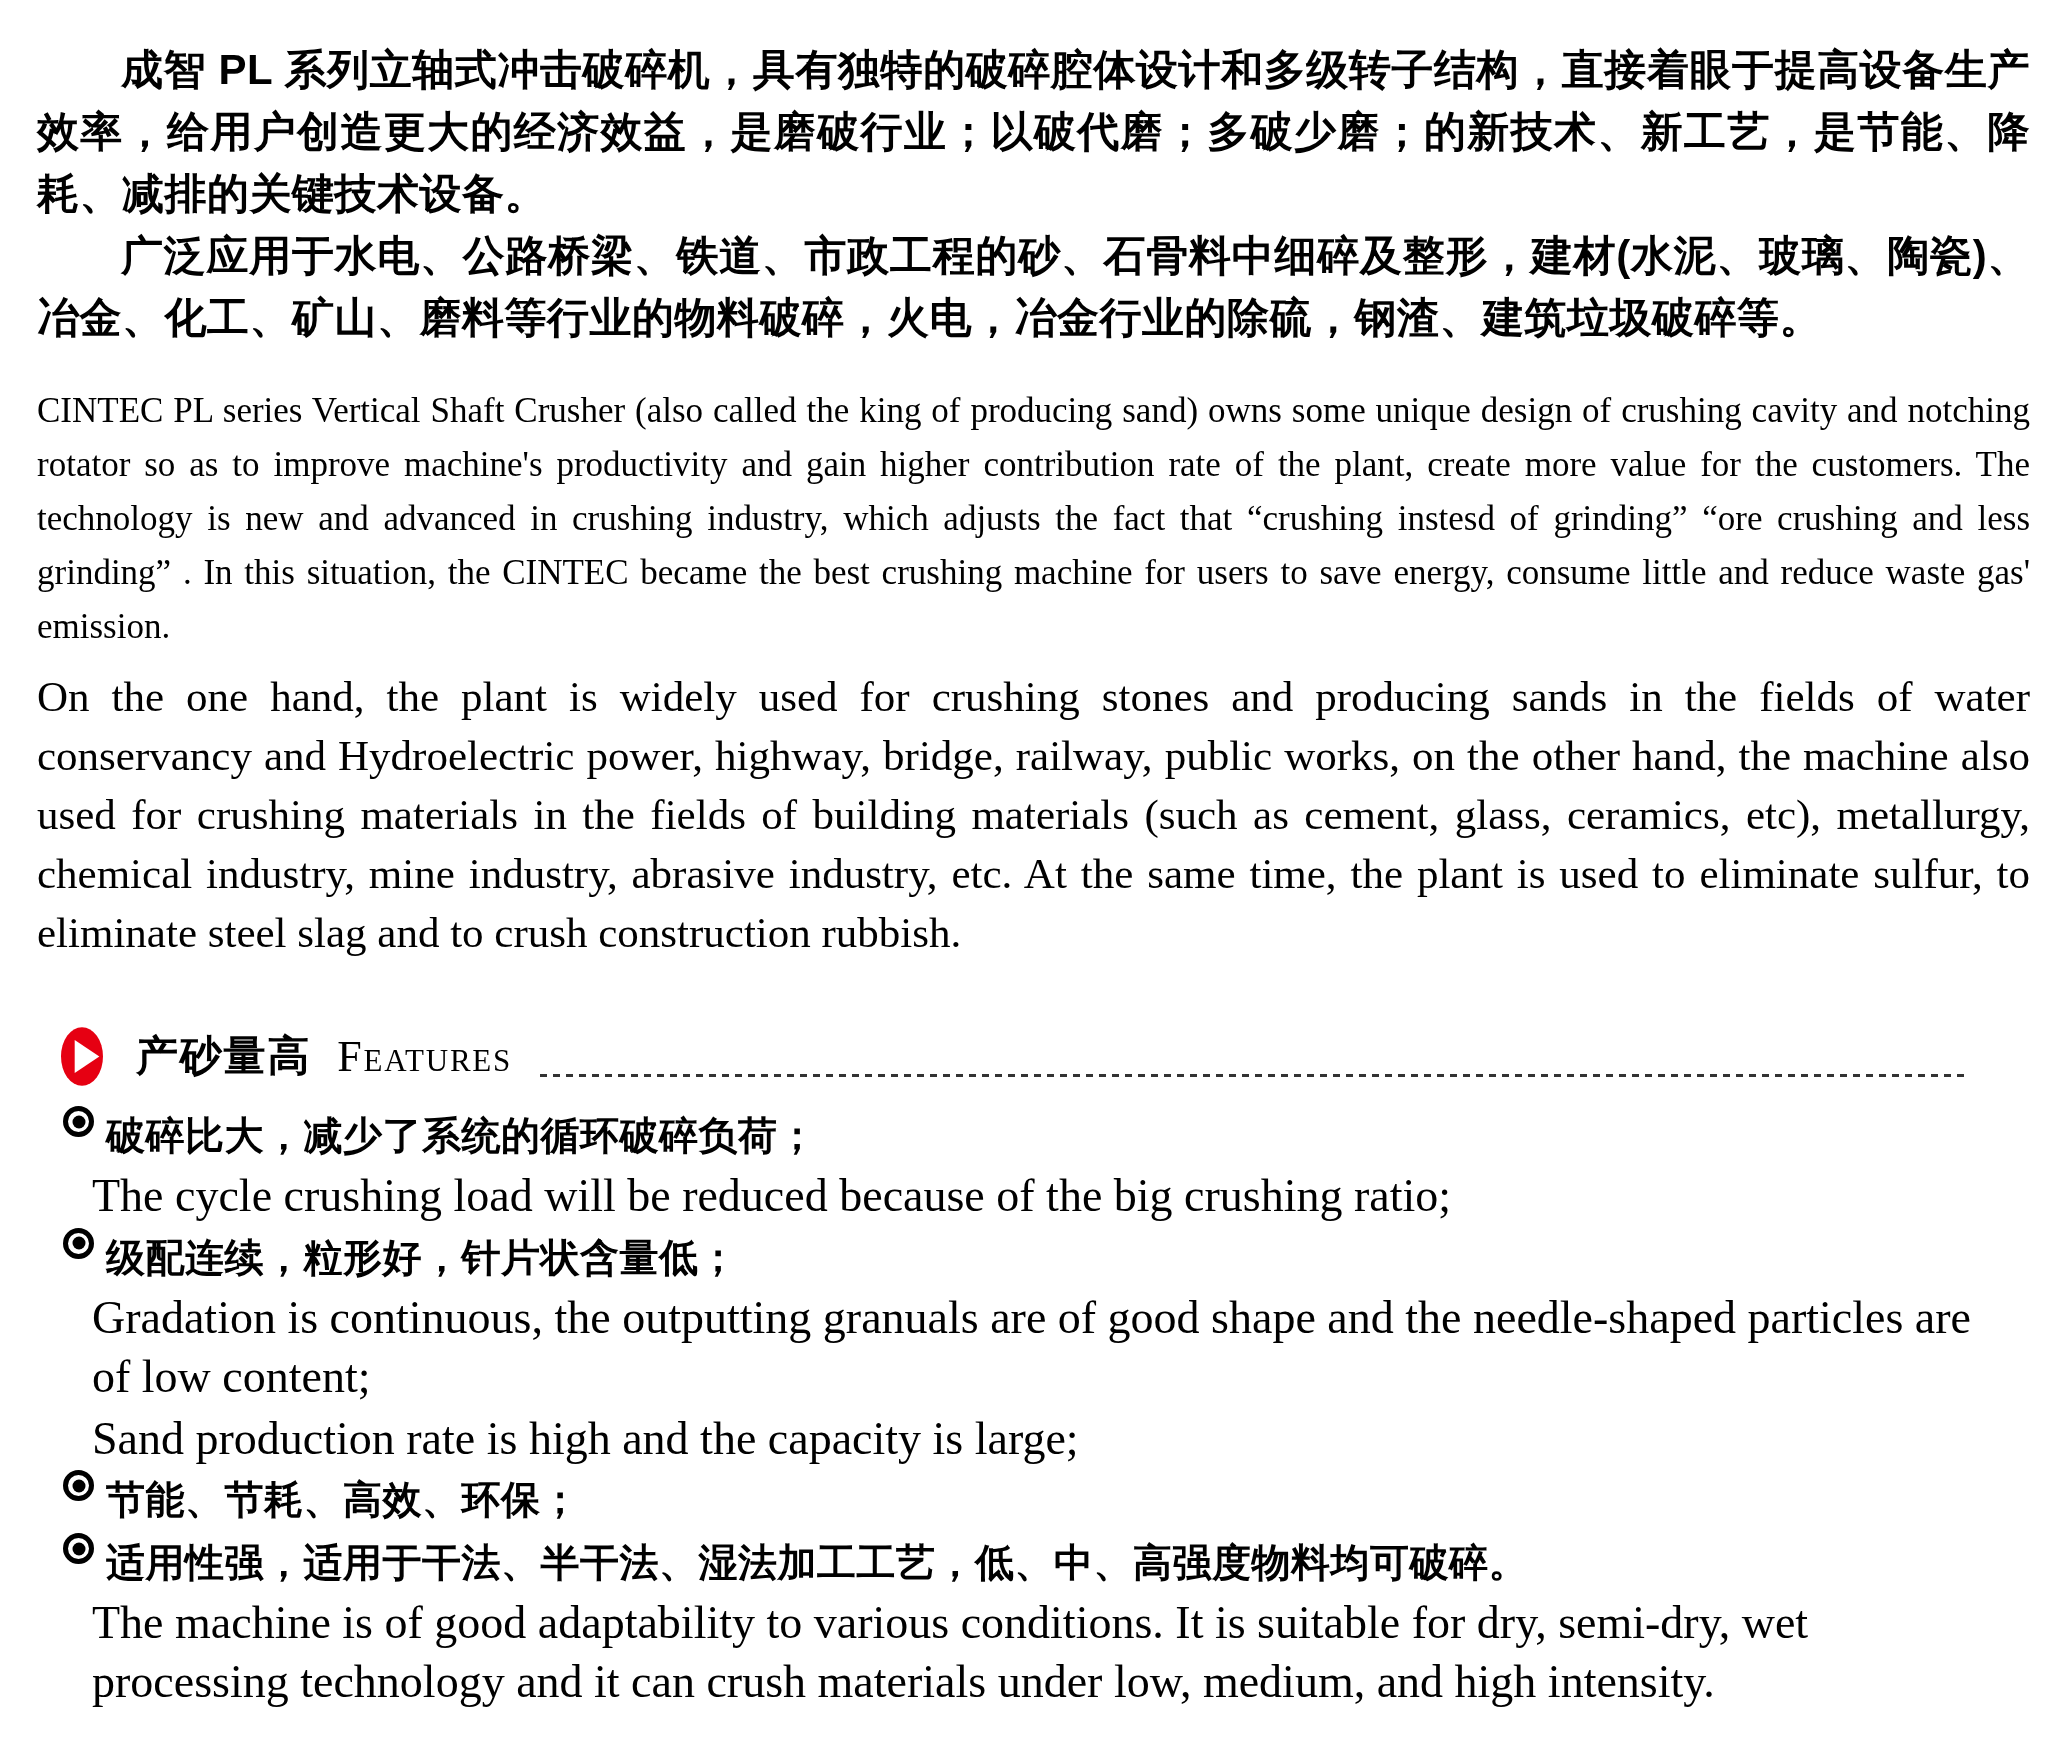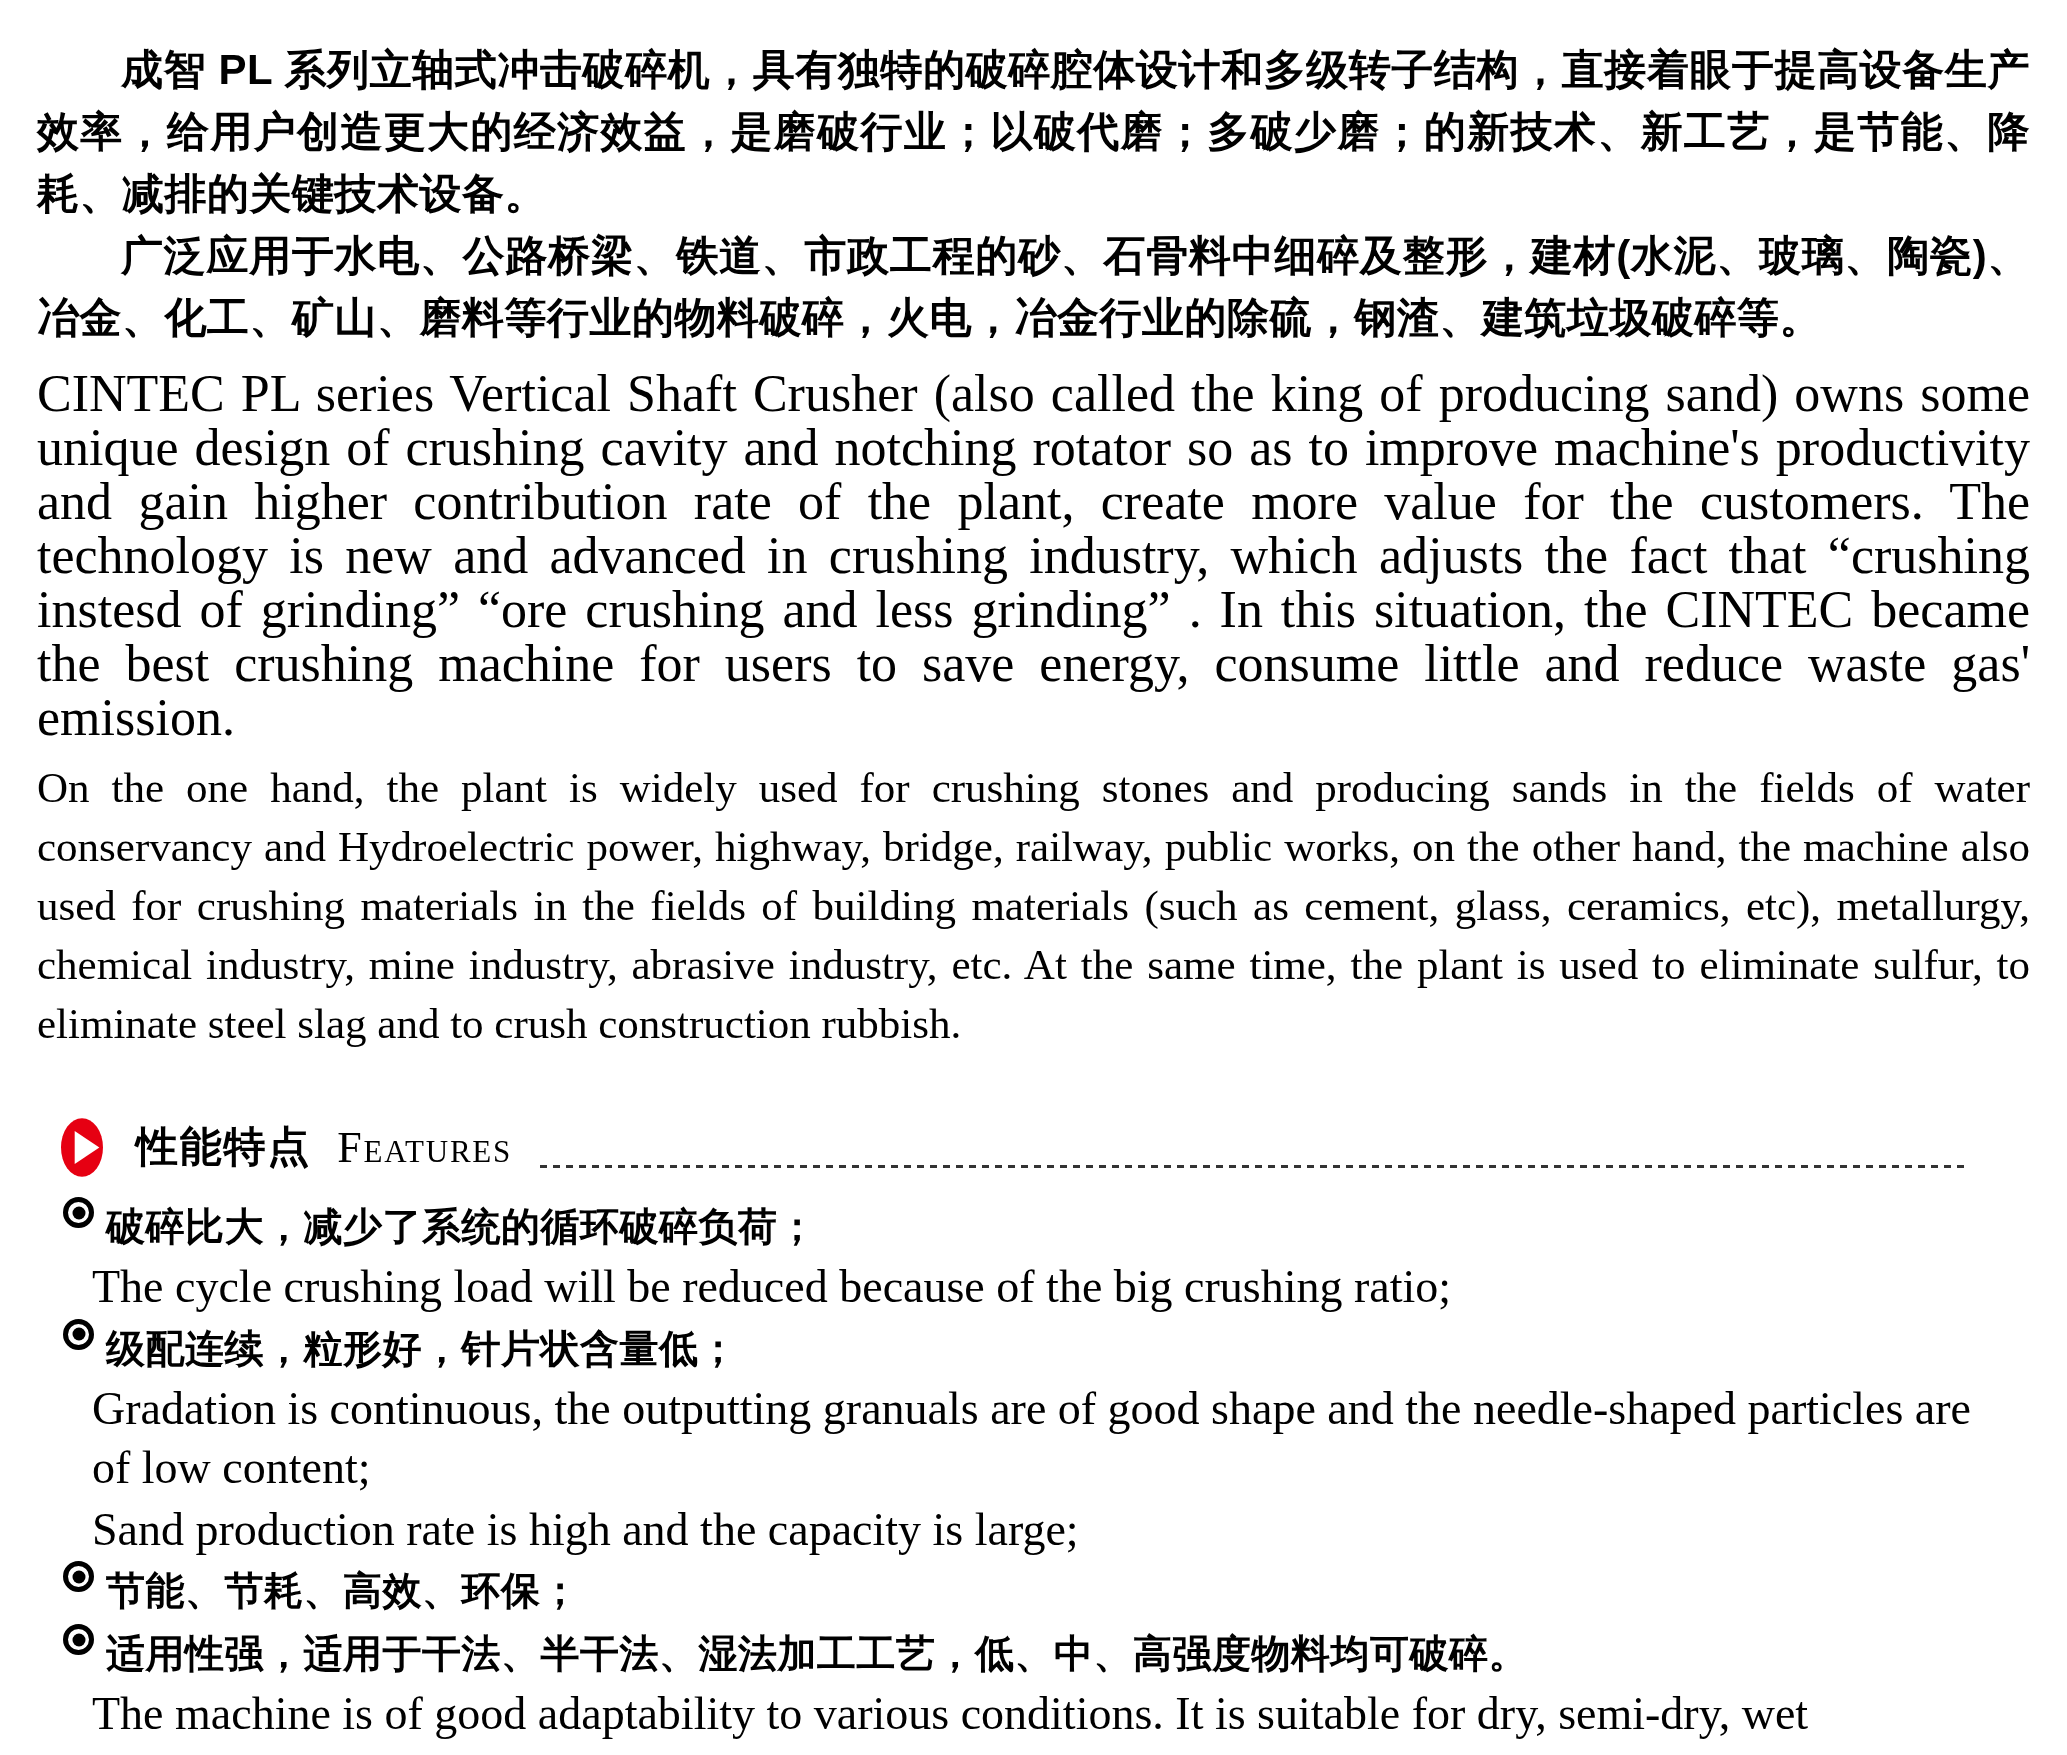--- a/index.html
+++ b/index.html
@@ -23,23 +23,23 @@
     font-weight: bold;
     font-size: 42px;
     line-height: 62px;
     text-indent: 2em;
     text-align: justify;
     letter-spacing: 0.5px;
   }
 
   
   .intro-en-1 {
-    margin-top: 18px;
+    margin-top: 35px;
     font-family: "Liberation Serif", serif;
-    font-size: 52px;
+    font-size: 35px;
     line-height: 54px;
     text-align: justify;
   }
   .intro-en-2 {
     margin-top: 13px;
     font-family: "Liberation Serif", serif;
     font-size: 43px;
     line-height: 59px;
     text-align: justify;
   }
@@ -132,21 +132,21 @@
   </div>
 
   <p class="intro-en-1">CINTEC PL series Vertical Shaft Crusher (also called the king of producing sand) owns some unique design of crushing cavity and notching rotator so as to improve machine's productivity and gain higher contribution rate of the plant, create more value for the customers. The technology is new and advanced in crushing industry, which adjusts the fact that “crushing instesd of grinding”  “ore crushing and less grinding” . In this situation, the CINTEC became the best crushing machine for users to save energy, consume little and reduce waste gas' emission.</p>
   <p class="intro-en-2">On the one hand, the plant is widely used for crushing stones and producing sands in the fields of water conservancy and Hydroelectric power, highway, bridge, railway, public works, on the other hand, the machine also used for crushing materials in the fields of building materials (such as cement, glass, ceramics, etc), metallurgy, chemical industry, mine industry, abrasive industry, etc. At the same time, the plant is used to eliminate sulfur, to eliminate steel slag and to crush construction rubbish.</p>
 
   <div class="section-header">
     <svg class="play-icon" viewBox="0 0 46 64">
       <ellipse cx="23" cy="32" rx="23" ry="32" fill="#e60012"></ellipse>
       <polygon points="15,14 42,32 15,50" fill="#ffffff"></polygon>
     </svg>
-    <span class="section-title-cn">性能特点</span>
+    <span class="section-title-cn">产砂量高</span>
     <span class="section-title-en">Features</span>
     <div class="dotted-line"></div>
   </div>
 
   <ul class="features-list">
 
     <li class="feature">
       <div class="feature-cn-row">
         <span class="bullet"></span>
         <span class="feature-cn">破碎比大，减少了系统的循环破碎负荷；</span>

